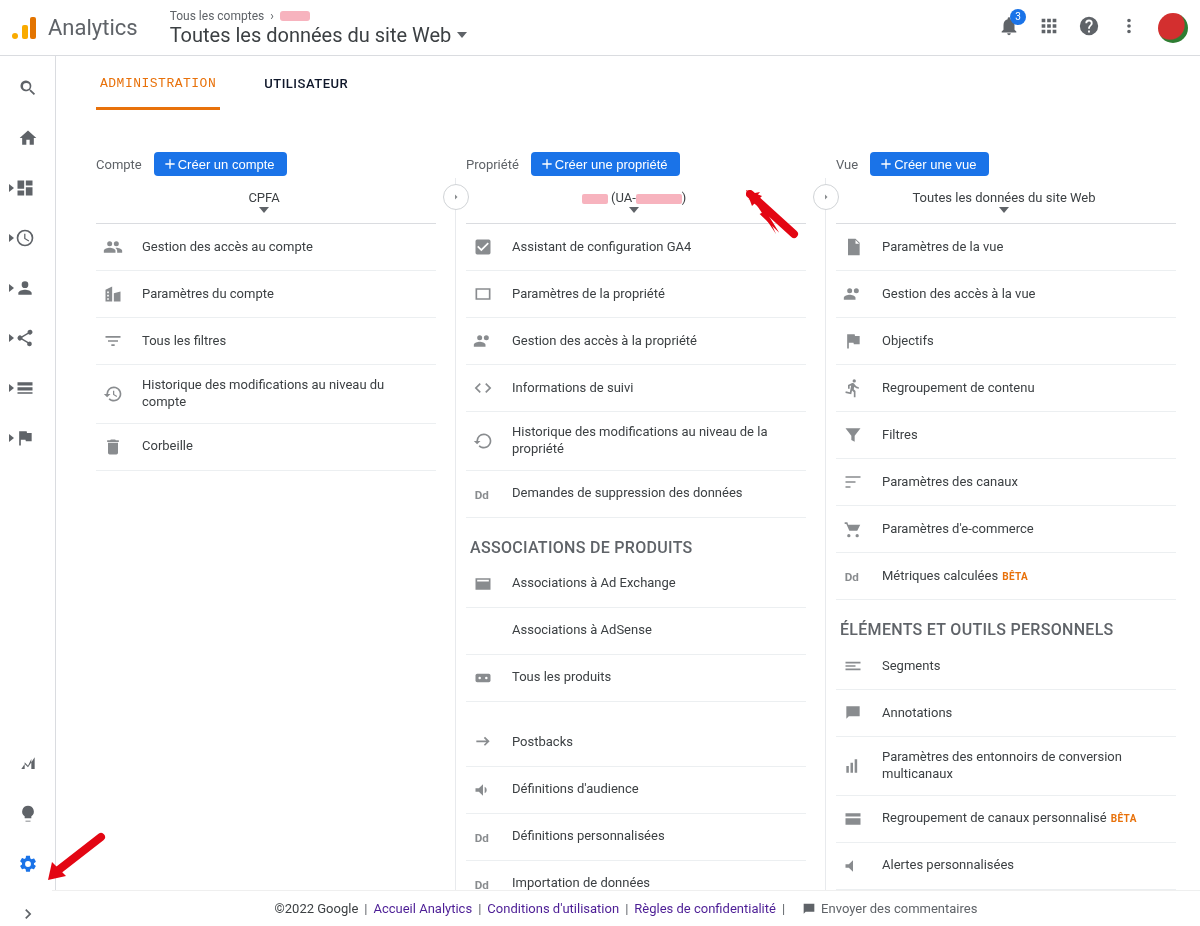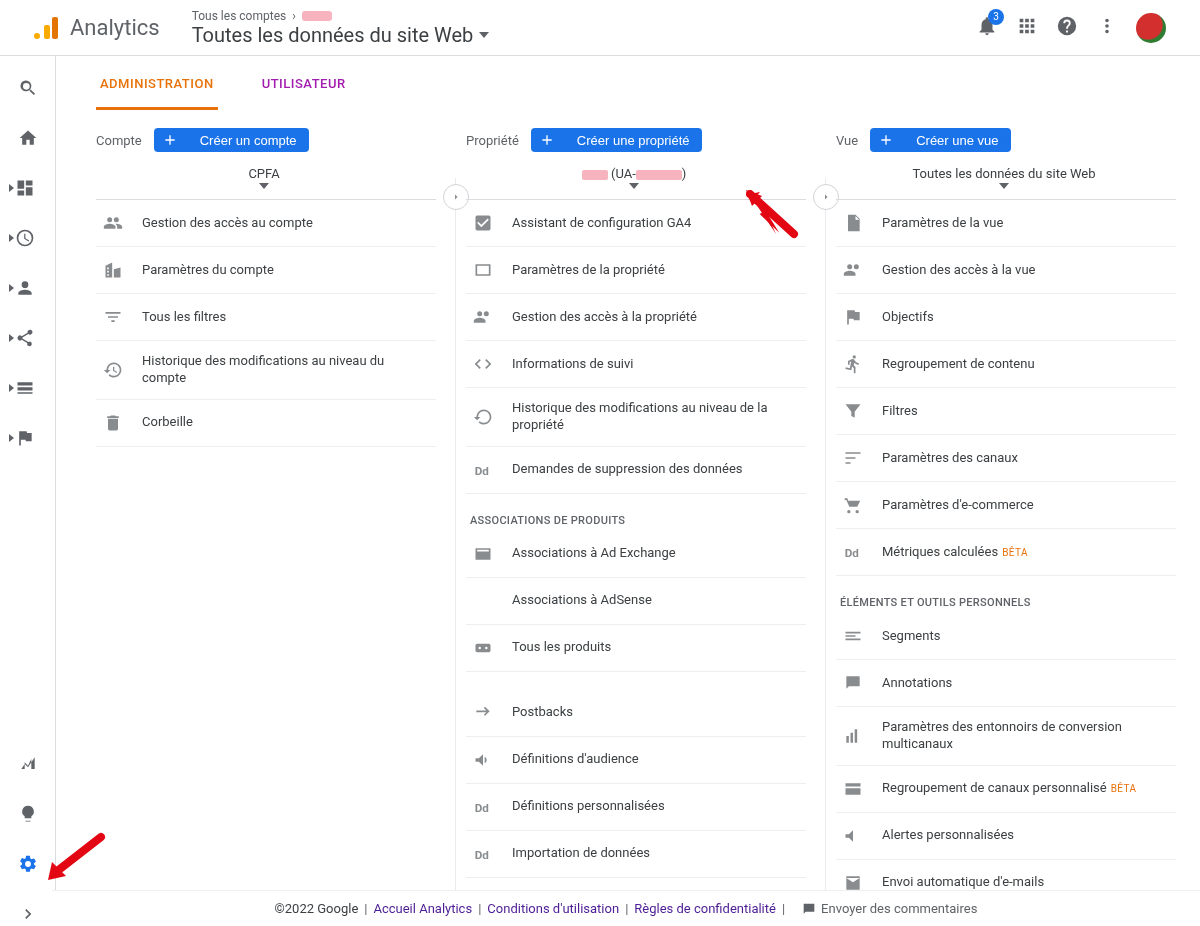--- a/index.html
+++ b/index.html
@@ -1,20 +1,20 @@
 <!DOCTYPE html>
 <html><head>
 <meta charset="utf-8">
 <style>
   * { box-sizing: border-box; margin: 0; padding: 0; }
   html, body { height: 100%; font-family: Roboto, Arial, sans-serif; background:#fff; color:#3c4043; }
   body { width:1200px; height:926px; overflow:hidden; position:relative; }
 
   
-  .top-header { height:56px; display:flex; align-items:center; padding:0 34px; border-bottom:1px solid #dadce0; }
+  .top-header { height:56px; display:flex; align-items:center; padding:0 12px; border-bottom:1px solid #dadce0; }
   .logo-wrap { display:flex; align-items:center; gap:12px; }
   .ga-logo { display:flex; align-items:flex-end; gap:2px; }
   .ga-bar1 { width:6px; height:14px; background:#f9ab00; border-radius:2px; }
   .ga-bar2 { width:6px; height:22px; background:#e37400; border-radius:2px; }
   .ga-logo-dot { width:6px; height:6px; background:#f9ab00; border-radius:50%; align-self:flex-end; margin-right:2px;}
   .product { font-size:22px; color:#5f6368; font-weight:400; }
   .crumb { margin-left:32px; }
   .crumb-top { font-size:12px; color:#5f6368; display:flex; align-items:center; gap:6px;}
   .crumb-top .redact { width:30px; height:10px; background:#f7b3be; border-radius:3px; display:inline-block;}
   .crumb-bottom { font-size:20px; color:#3c4043; display:flex; align-items:center; gap:6px; }
@@ -32,43 +32,43 @@
   .left-rail svg { width:20px; height:20px; fill:#5f6368; }
   .rail-group { display:flex; align-items:center; gap:1px; }
   .rail-caret { width:0;height:0; border-top:4px solid transparent;border-bottom:4px solid transparent;border-left:5px solid #5f6368; margin-left:-12px;}
   .left-rail .spacer { flex:1; }
   .left-rail .rail-item.active svg { fill:#1a73e8; }
   .left-rail .rail-item.active { position:relative;}
 
   .main { flex:1; overflow:auto; padding:0 0 40px 40px; position:relative;}
 
   .tabs { display:flex; gap:40px; }
-  .tab { padding:20px 4px 16px 4px; font-size:13px; font-weight:500; letter-spacing:.5px; color:#a21caf; border-bottom:3px solid transparent; cursor:pointer;}
-  .tab.active { color:#e8710a; border-bottom-color:#e8710a; }
+  .tab { padding:20px 4px 16px 4px; font-size:13px; font-weight:500; letter-spacing:.5px; color:#0f172a; border-bottom:3px solid transparent; cursor:pointer;}
+  .tab.active { color:#e8710a; border-bottom-color:#e8710a;font-family:Liberation Mono, monospace; }
 
   .columns { display:flex; gap:0; margin-top:18px; }
   .col { width:360px; padding-right:20px; position:relative;}
   .col:nth-child(2){ margin-left:10px;}
   .col:nth-child(3){ margin-left:10px;}
-  .col-header { display:flex; align-items:center; gap:12px; margin-bottom:6px;}
+  .col-header { display:flex; align-items:center; gap:12px; margin-bottom:6px;margin-top:24px;}
   .col-title { font-size:13px; color:#5f6368; }
-  .create-btn { background:#1a73e8; color:#fff; border:none; border-radius:4px; padding:4px 12px 4px 8px; font-size:13px; display:flex; align-items:center; gap:22px; cursor:pointer;}
+  .create-btn { background:#1a73e8; color:#fff; border:none; border-radius:4px; padding:4px 12px 4px 8px; font-size:13px; display:flex; align-items:center; gap:0; cursor:pointer;}
   .create-btn svg { width:16px; height:16px; fill:#fff; }
 
   .selector { display:flex; justify-content:space-between; align-items:center; border-bottom:1px solid #dadce0; padding:8px 4px 8px 0; font-size:13px; color:#3c4043; cursor:pointer;flex-direction:column;}
   .selector svg { width:10px; height:10px; fill:#5f6368; }
   .selector .ua-redact { display:inline-block; height:10px; background:#f7b3be; border-radius:2px; vertical-align:middle;}
 
-  .section-label { font-size:11px; font-weight:500; letter-spacing:.3px; color:#5f6368; margin:20px 0 4px 4px;}
+  .section-label { font-size:16px; font-weight:500; letter-spacing:.3px; color:#5f6368; margin:20px 0 4px 4px;}
 
   .row { display:flex; align-items:center; gap:18px; padding:12px 6px 12px 6px; border-bottom:1px solid #eceff1; cursor:pointer; font-size:13px; color:#3c4043;}
   .row-icon { width:22px; height:22px; display:flex; align-items:center; justify-content:center; flex-shrink:0;}
   .row-icon svg { width:20px; height:20px; fill:#898c8f; }
   .row-text { line-height:1.3; }
-  .beta { color:#e8710a; font-size:10px; font-weight:400; margin-left:4px; letter-spacing:.4px;}
+  .beta { color:#e8710a; font-size:10px; font-weight:700; margin-left:4px; letter-spacing:.4px;}
 
   .col-divider { position:absolute; right:0; top:50px; bottom:0; width:1px; background:#e8eaed; }
 
   .move-circle { position:absolute; top:56px; width:26px; height:26px; border:1px solid #d0d3d6; border-radius:50%; background:#fff; display:flex; align-items:center; justify-content:center; cursor:pointer;}
   .move-circle svg { width:12px; height:12px; fill:#898c8f; }
 
   
   .footer { position:absolute; left:52px; right:0; bottom:0; height:36px; display:flex; align-items:center; justify-content:center; font-size:13px; gap:6px; background:#fff; border-top:1px solid #efefef;}
   .footer a { color:#4c1d95; text-decoration:none; cursor:pointer;}
   .footer .sep { color:#5f6368; }

